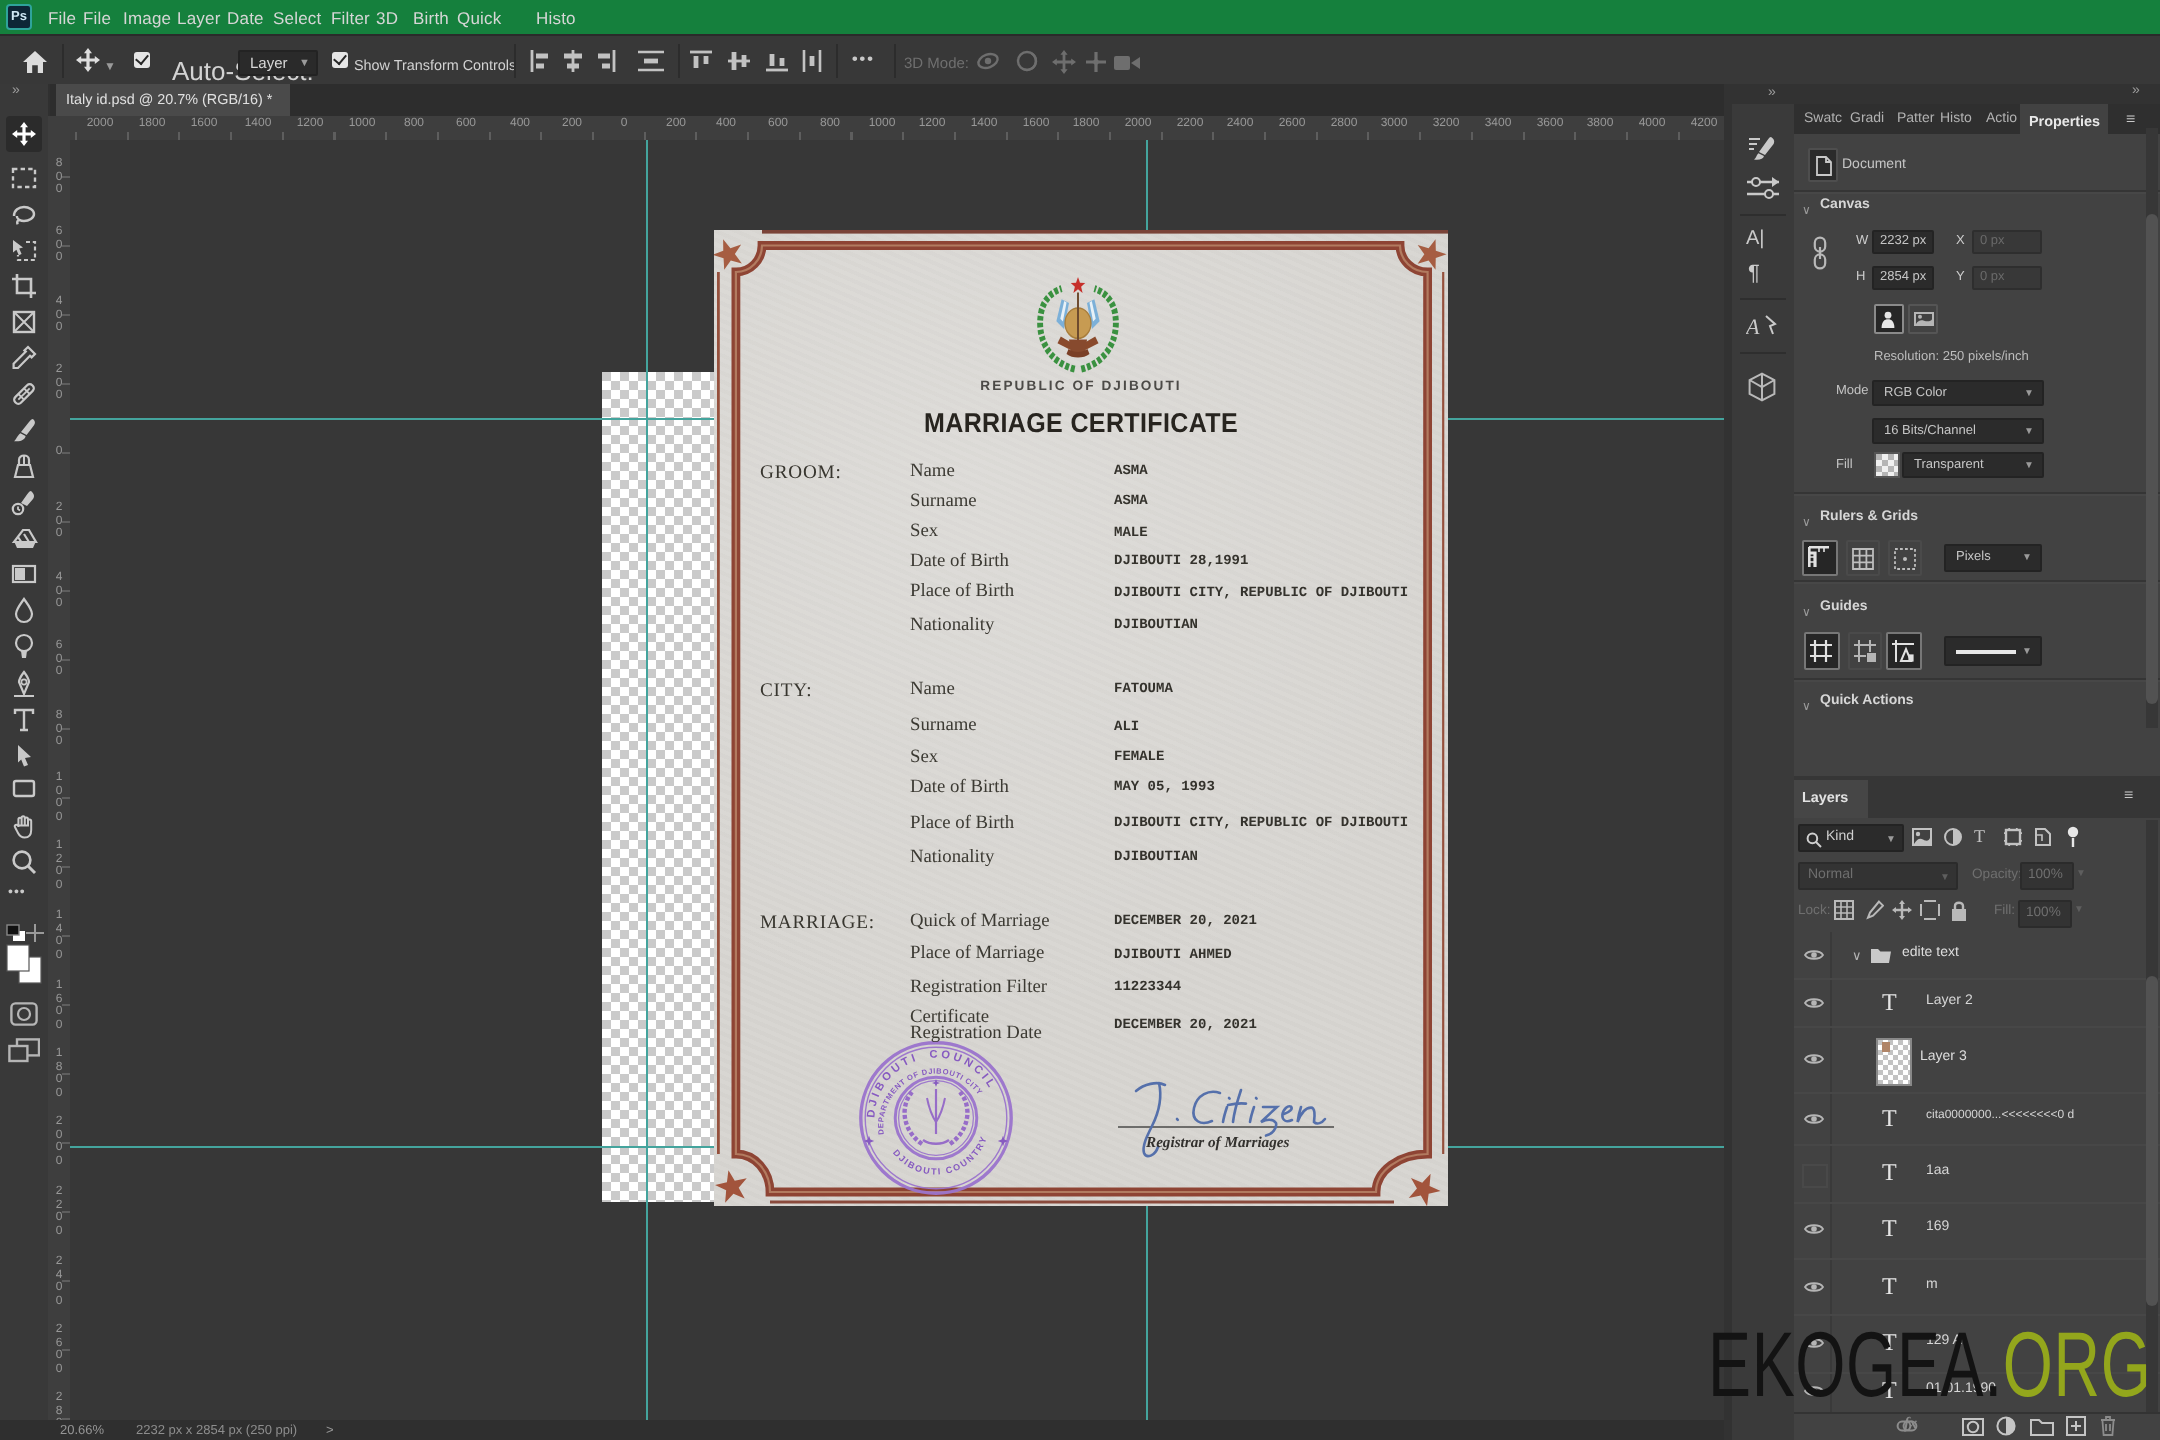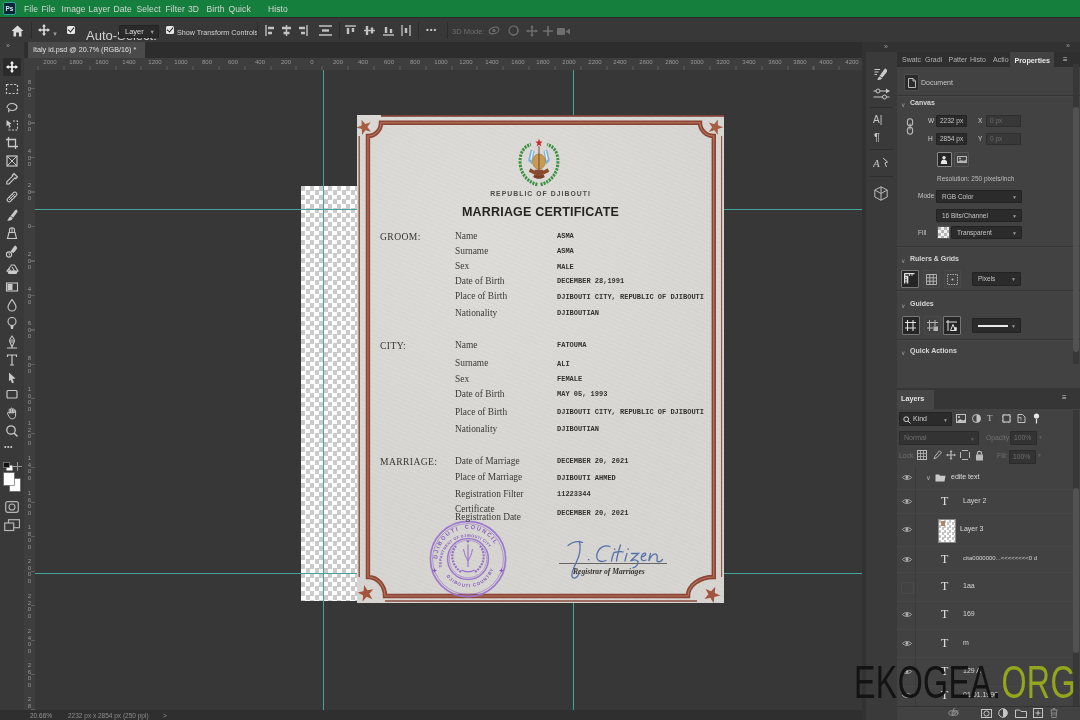--- a/index.html
+++ b/index.html
@@ -432,40 +432,40 @@
   <div id="rod">REPUBLIC OF DJIBOUTI</div>
   <div id="mct">MARRIAGE CERTIFICATE</div>
   <div class="clab" style="left:23px;top:115.5px">GROOM:</div>
   <div class="flab" style="left:98px;top:115.5px">Name</div>
   <div class="fval" style="left:200px;top:116.7px">ASMA</div>
   <div class="flab" style="left:98px;top:131px">Surname</div>
   <div class="fval" style="left:200px;top:132.2px">ASMA</div>
   <div class="flab" style="left:98px;top:146.3px">Sex</div>
   <div class="fval" style="left:200px;top:147.5px">MALE</div>
   <div class="flab" style="left:98px;top:160.8px">Date of Birth</div>
-  <div class="fval" style="left:200px;top:162.0px">DECEMBER 28,1991</div>
+  <div class="fval" style="left:200px;top:162.0px">DJIBOUTI 28,1991</div>
   <div class="flab" style="left:98px;top:176.4px">Place of Birth</div>
   <div class="fval" style="left:200px;top:177.6px">DJIBOUTI CITY, REPUBLIC OF DJIBOUTI</div>
   <div class="flab" style="left:98px;top:192.6px">Nationality</div>
   <div class="fval" style="left:200px;top:193.79999999999998px">DJIBOUTIAN</div>
   <div class="clab" style="left:23px;top:224.8px">CITY:</div>
   <div class="flab" style="left:98px;top:224.8px">Name</div>
   <div class="fval" style="left:200px;top:226.0px">FATOUMA</div>
   <div class="flab" style="left:98px;top:243.3px">Surname</div>
   <div class="fval" style="left:200px;top:244.5px">ALI</div>
   <div class="flab" style="left:98px;top:258.5px">Sex</div>
   <div class="fval" style="left:200px;top:259.7px">FEMALE</div>
   <div class="flab" style="left:98px;top:274px">Date of Birth</div>
   <div class="fval" style="left:200px;top:275.2px">MAY 05, 1993</div>
   <div class="flab" style="left:98px;top:291.9px">Place of Birth</div>
   <div class="fval" style="left:200px;top:293.09999999999997px">DJIBOUTI CITY, REPUBLIC OF DJIBOUTI</div>
   <div class="flab" style="left:98px;top:309.1px">Nationality</div>
   <div class="fval" style="left:200px;top:310.3px">DJIBOUTIAN</div>
   <div class="clab" style="left:23px;top:341.1px">MARRIAGE:</div>
-  <div class="flab" style="left:98px;top:341.1px">Date of Marriage</div>
+  <div class="flab" style="left:98px;top:341.1px">Quick of Marriage</div>
   <div class="fval" style="left:200px;top:342.3px">DECEMBER 20, 2021</div>
   <div class="flab" style="left:98px;top:357.3px">Place of Marriage</div>
   <div class="fval" style="left:200px;top:358.5px">DJIBOUTI AHMED</div>
   <div class="flab" style="left:98px;top:373.5px">Registration Filter</div>
   <div class="fval" style="left:200px;top:374.7px">11223344</div>
   <div class="flab" style="left:98px;top:391.2px;line-height:7.4px">Certificate<br>Registration Date</div>
   <div class="fval" style="left:200px;top:393.9px">DECEMBER 20, 2021</div>
 </div>
 </div>
 

